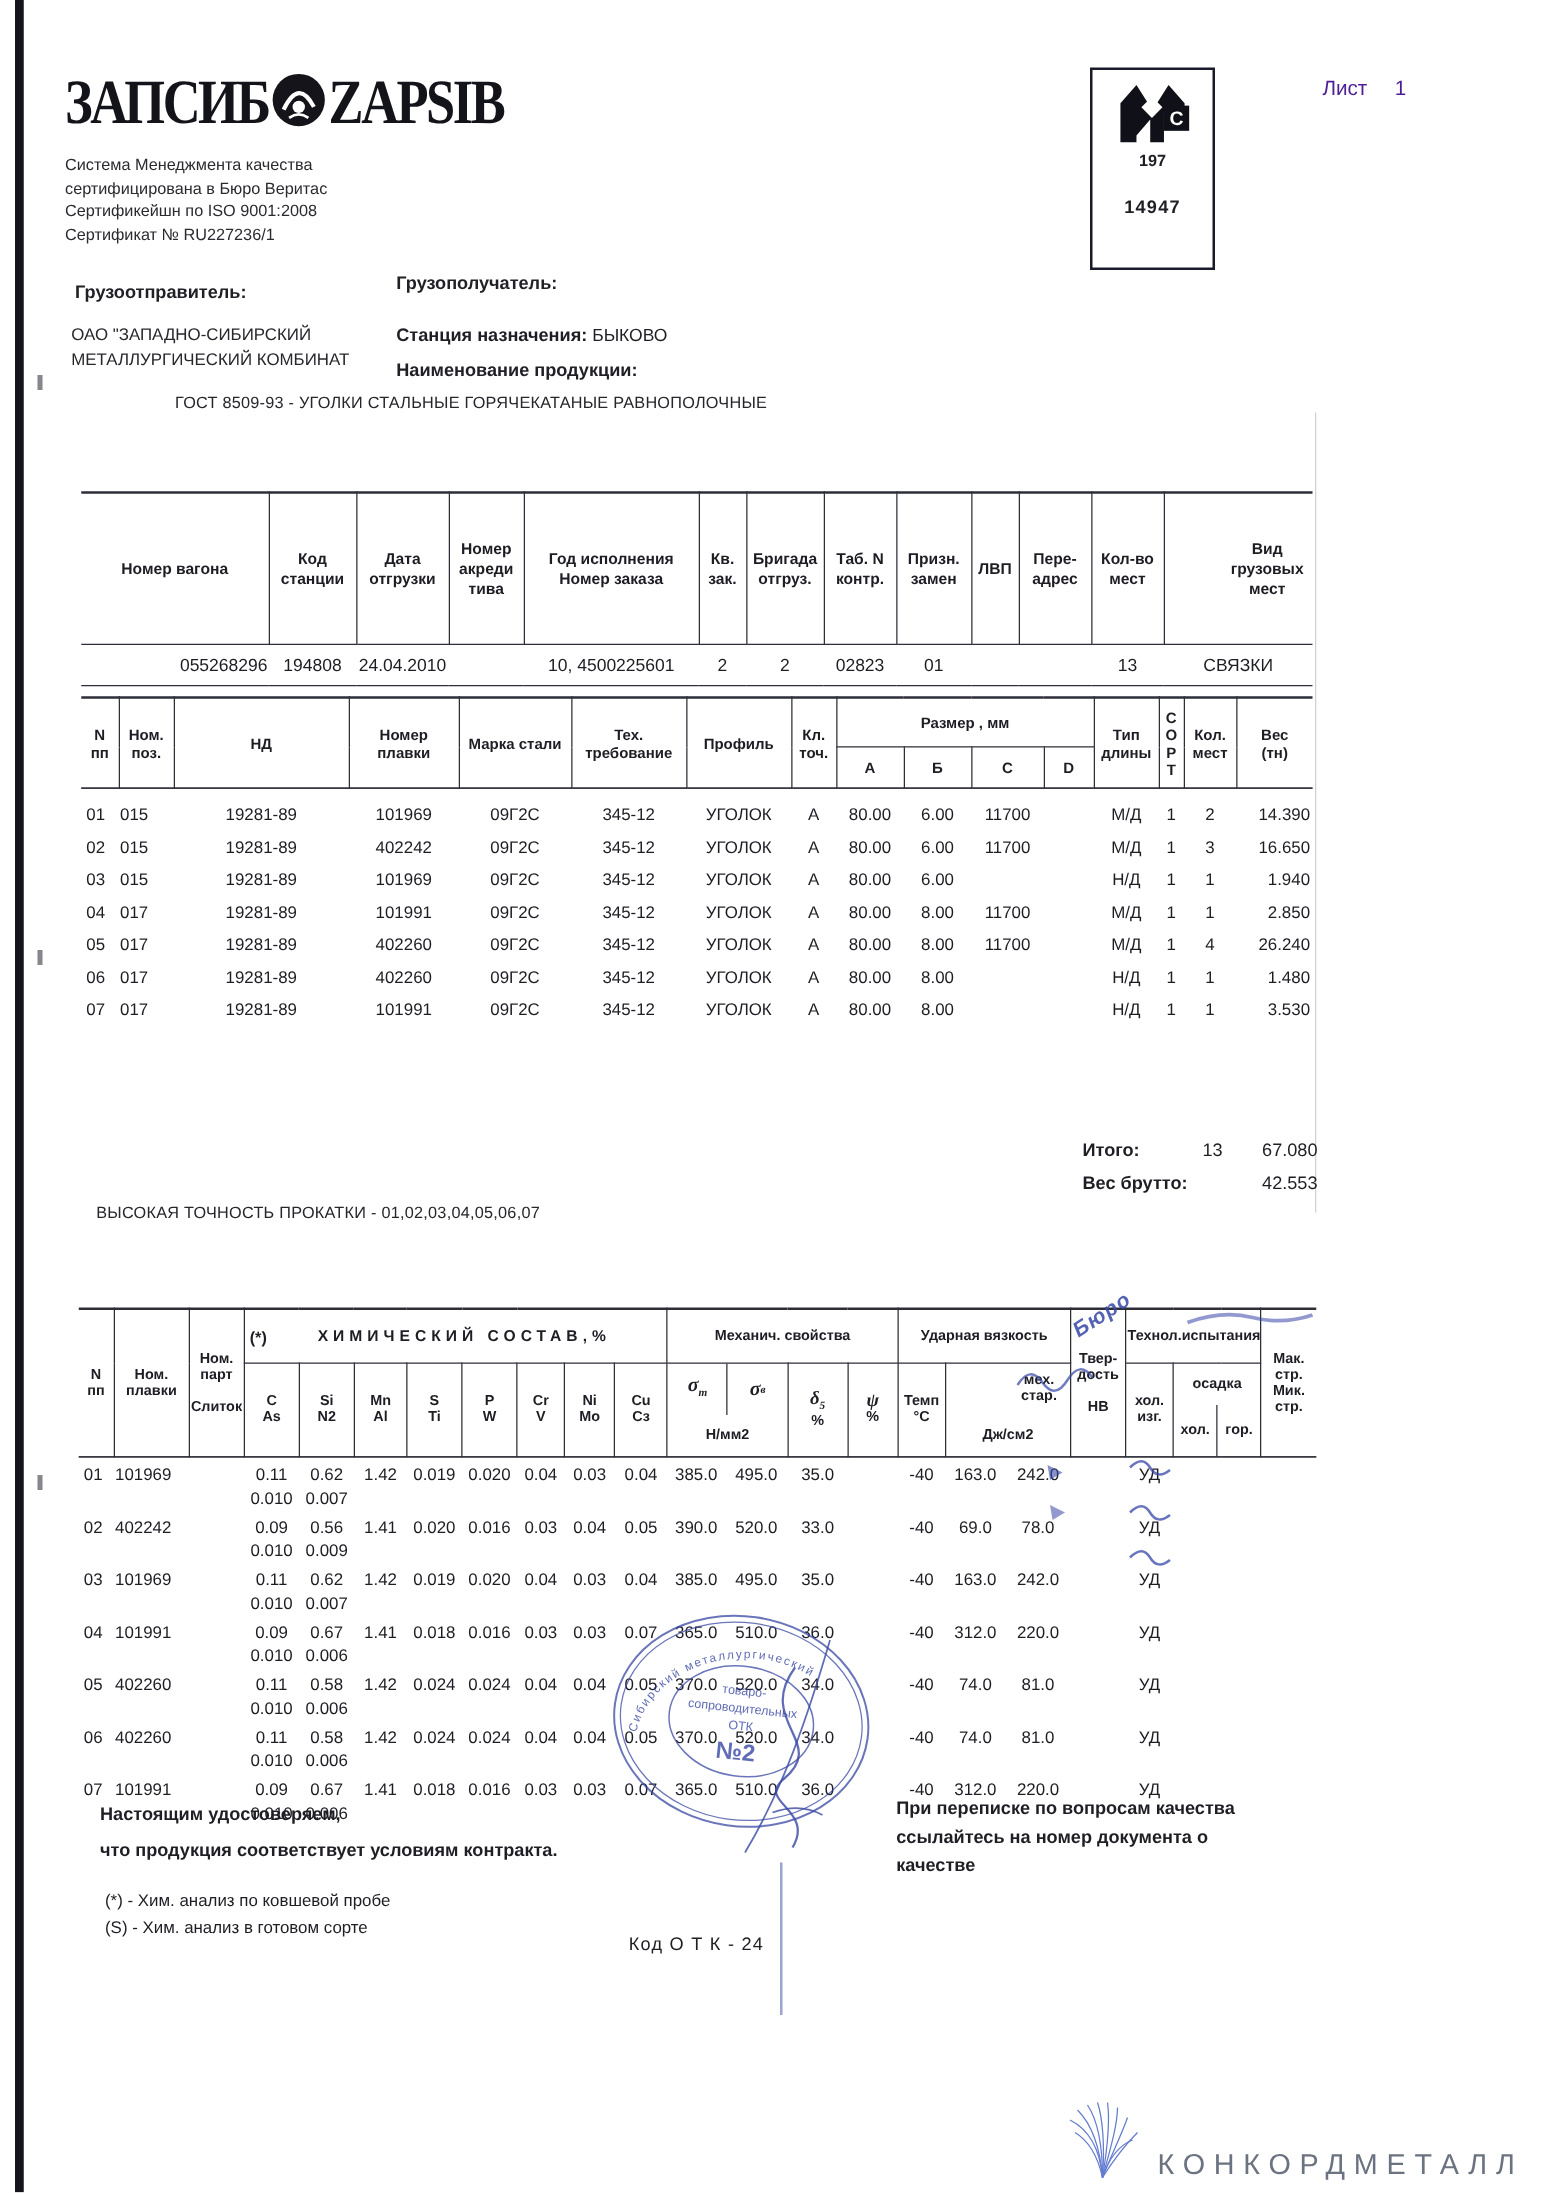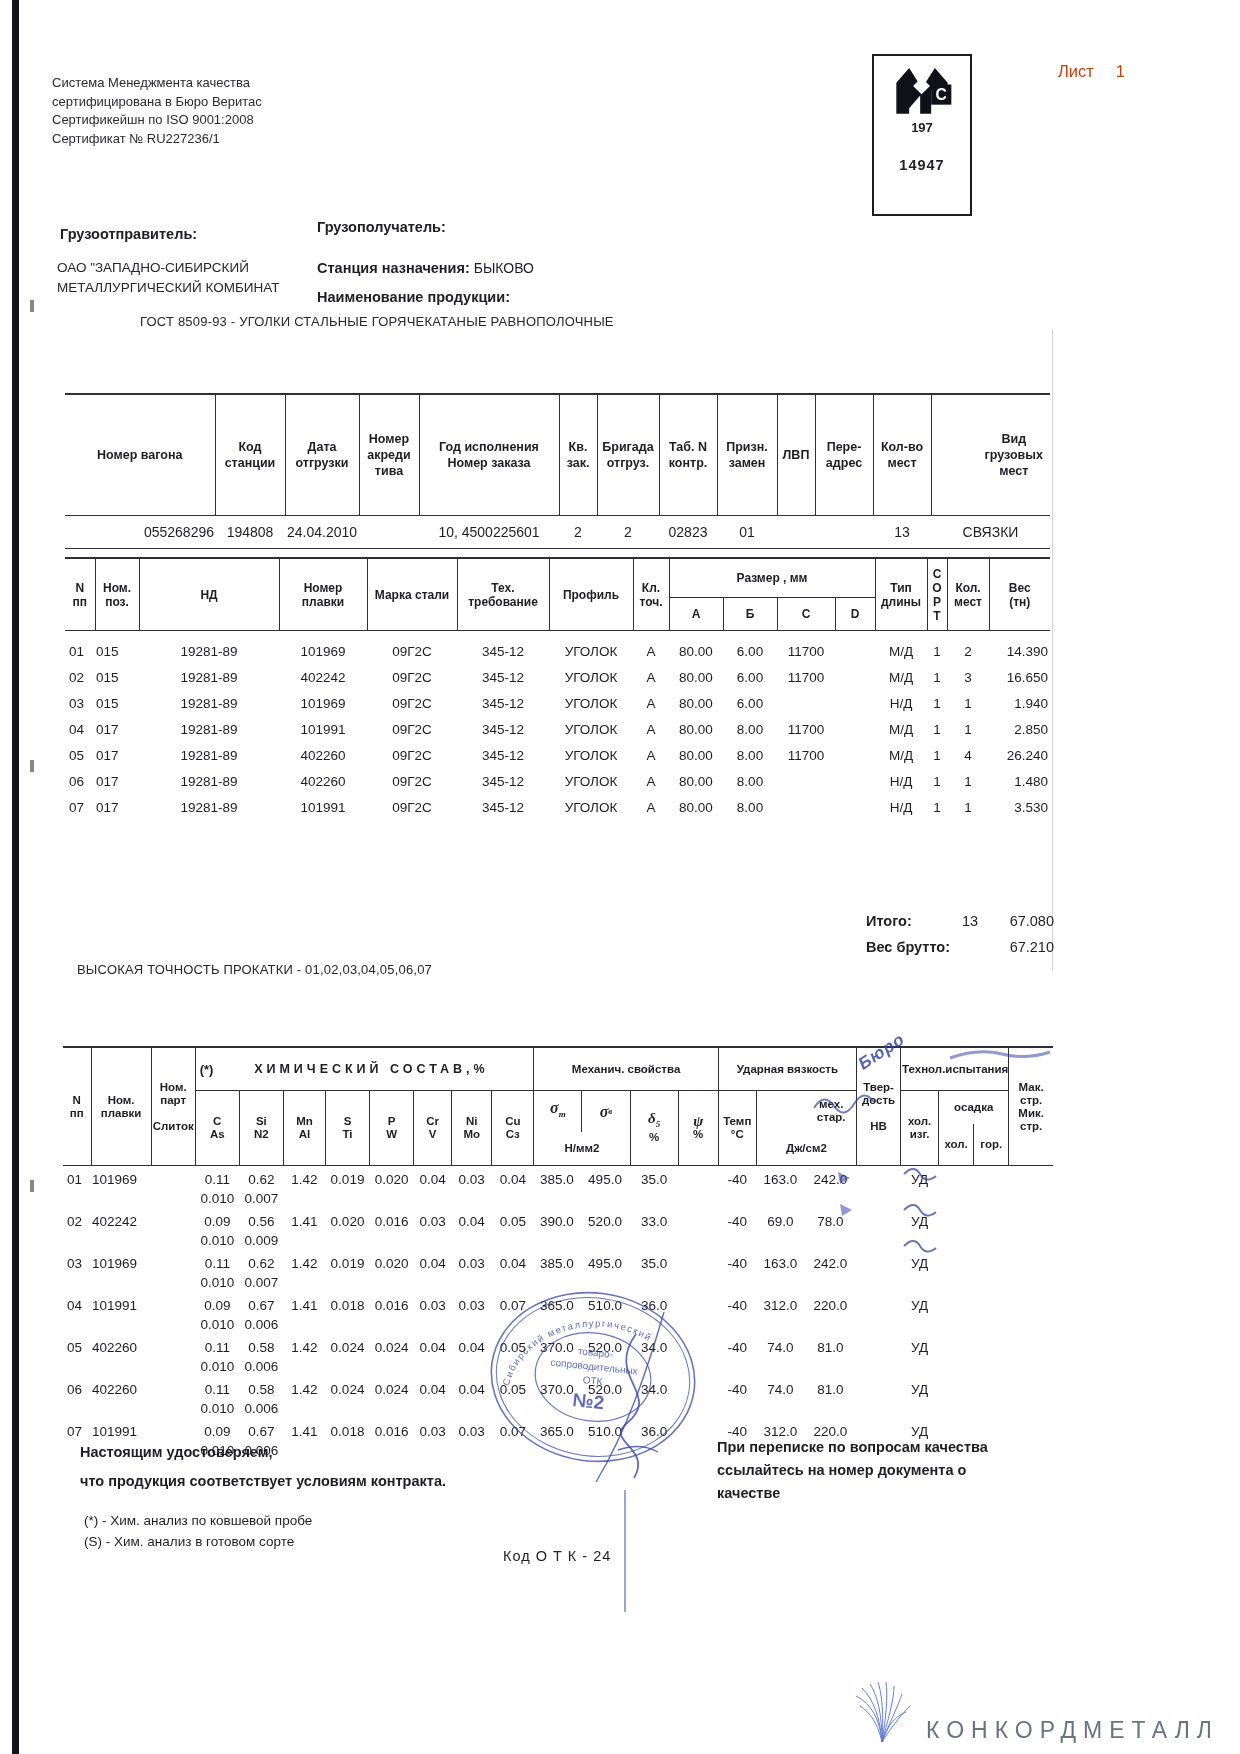--- a/index.html
+++ b/index.html
@@ -18,21 +18,21 @@
   .logo-row{display:flex;align-items:center;gap:2px;color:#13131a;}
   .logo-word{font-family:"Liberation Serif",serif;font-weight:bold;font-size:42px;
              letter-spacing:-2px;transform:scaleY(1.2);transform-origin:center;}
   .cert-lines{margin-top:16px;font-size:13px;line-height:18.5px;color:#2a2a30;white-space:pre-line;}
   .doc-title{left:355px;top:112px;font-size:21px;font-weight:bold;letter-spacing:.4px;color:#17171d;}
   .doc-title .num{margin-left:26px;}
   .mc-stamp{left:872px;top:54px;width:100px;height:162px;border:2.5px solid #1a1a2a;
             text-align:center;box-sizing:border-box;padding-top:6px;}
   .mc-num1{font-size:13px;font-weight:bold;margin-top:-2px;}
   .mc-num2{font-size:14.5px;font-weight:bold;margin-top:22px;letter-spacing:1px;}
-  .sheet{left:1058px;top:62px;font-size:16.5px;color:#c2410c;}
+  .sheet{left:1058px;top:62px;font-size:16.5px;color:#4c1d95;}
   .sheet .n{margin-left:22px;}
 
   
   .lbl{font-weight:bold;font-size:14.5px;color:#202026;}
   .shipper-label{left:60px;top:226px;}
   .shipper-lines{left:57px;top:258px;font-size:13.5px;line-height:20px;white-space:pre-line;color:#26262c;}
   .consignee-label{left:317px;top:219px;}
   .station-line{left:317px;top:260px;font-size:14px;}
   .station-line b{font-size:14.5px;}
   .product-label{left:317px;top:289px;}
@@ -119,20 +119,32 @@
 
 <div class="page">
 
   <div class="abs scan-strip"></div>
   <div class="abs tick" style="top:300px"></div>
   <div class="abs tick" style="top:760px"></div>
   <div class="abs tick" style="top:1180px"></div>
   <div class="abs crease"></div>
 
   <div class="abs logo-block">
+    <div class="logo-row">
+      <span class="logo-word">ЗАПСИБ</span>
+      <span>
+        <svg width="44" height="44" viewBox="0 0 40 40">
+          <circle cx="20" cy="20" r="19" fill="#14141a"></circle>
+          <path d="M9 27 Q20 4 31 25" stroke="#fff" fill="none" stroke-width="3"></path>
+          <circle cx="20" cy="25" r="4.5" fill="#fff"></circle>
+          <path d="M13 33 Q20 28 27 33" stroke="#fff" fill="none" stroke-width="2"></path>
+        </svg>
+      </span>
+      <span class="logo-word">ZAPSIB</span>
+    </div>
     <div class="cert-lines">Система  Менеджмента   качества
 сертифицирована в Бюро Веритас
 Сертификейшн по ISO  9001:2008
 Сертификат № RU227236/1</div>
   </div>
 
 
   <div class="abs mc-stamp">
     <span>
       <svg width="66" height="56" viewBox="0 0 72 60">
@@ -413,21 +425,21 @@
 
   <div class="abs totals">
     <div class="trow">
       <span class="tl">Итого:</span>
       <span>13</span>
       <span class="tv">67.080</span>
     </div>
     <div class="trow">
       <span class="tl">Вес брутто:</span>
       <span></span>
-      <span class="tv">67.210</span>
+      <span class="tv">42.553</span>
     </div>
   </div>
 
   <div class="abs precision">ВЫСОКАЯ ТОЧНОСТЬ ПРОКАТКИ   - 01,02,03,04,05,06,07</div>
 
   <div class="abs chem">
     <table>
       <colgroup>
         <col style="width:28px">
           <col style="width:60px">

